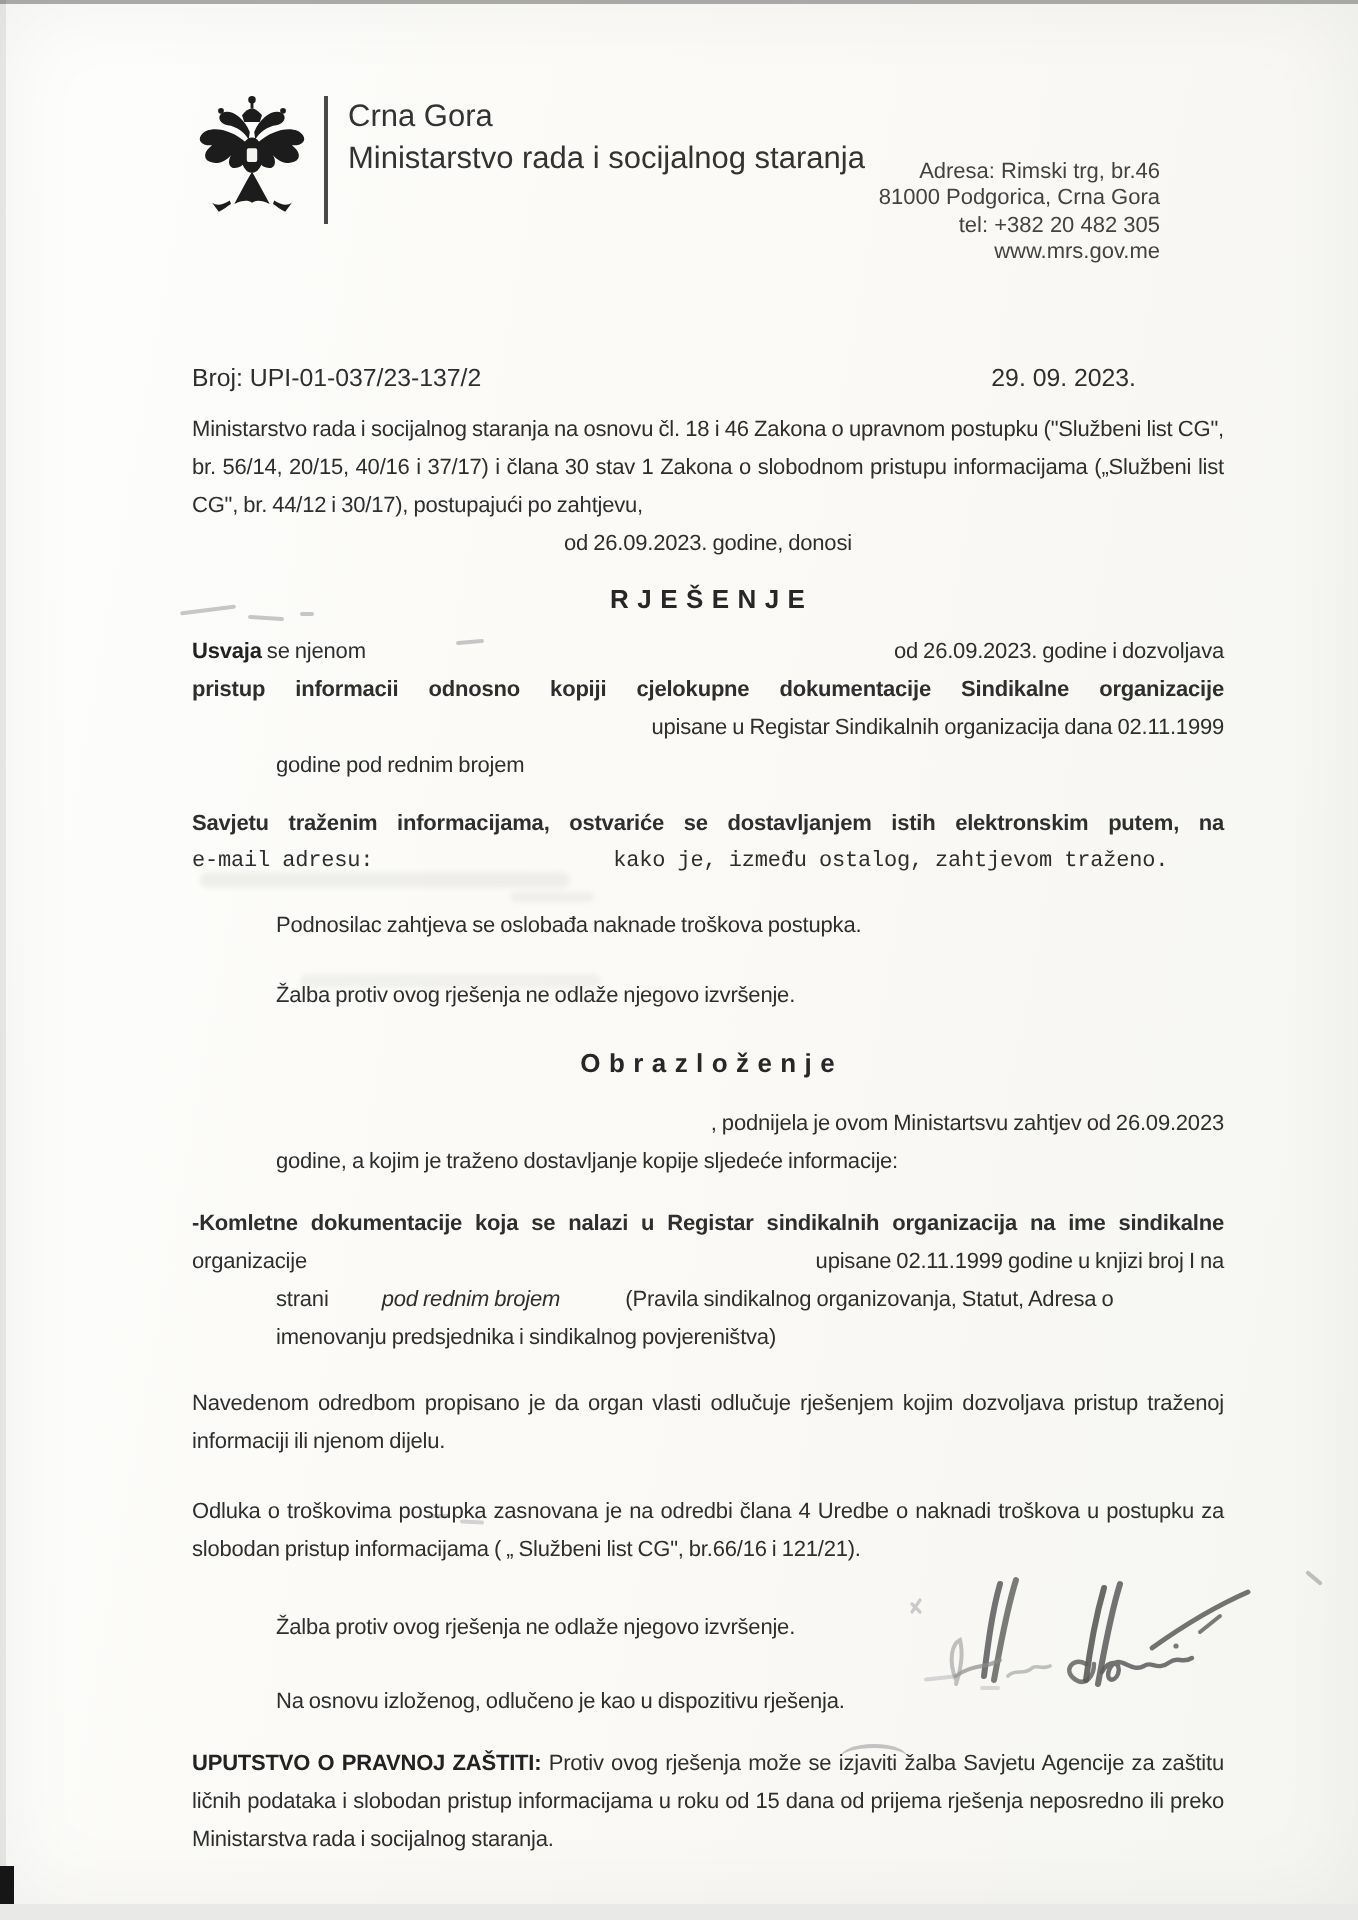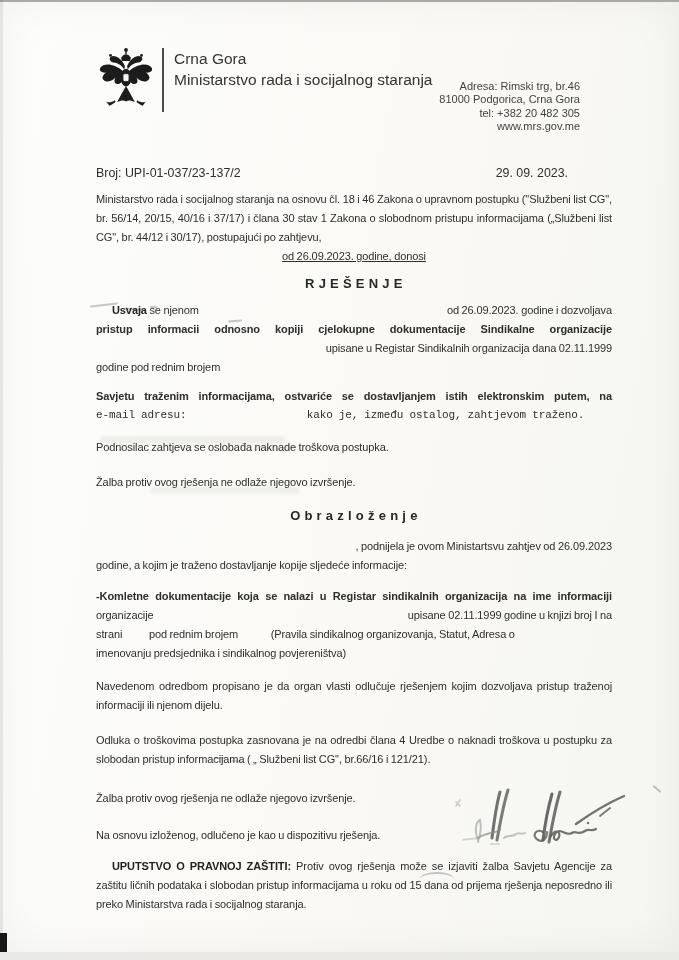--- a/index.html
+++ b/index.html
@@ -13,27 +13,27 @@
   .lh .emblem{width:56px;height:72px;flex:0 0 auto;margin-left:2px;}
   .lh .vline{width:2px;height:64px;background:#4a4a4a;margin:2px 10px 0 8px;}
   .lh .titles{font-size:15.5px;line-height:21px;color:#333;padding-top:2px;}
   .addr{position:absolute;right:99px;top:80px;text-align:right;font-size:11px;
         line-height:13.4px;color:#424242;}
   
   .p{font-size:11px;line-height:19px;letter-spacing:-0.1px;word-spacing:-0.4px;
      text-align:justify;}
   .single{text-align:justify;text-align-last:justify;font-weight:bold;}
   .flexline{display:flex;justify-content:space-between;}
-  .center{text-align:center;text-align-last:center;text-decoration:underline;}
+  .center{text-align:center;text-align-last:center;}
   .right{text-align:right;text-align-last:right;}
-  .left{text-align:right;text-align-last:left;}
+  .left{text-align:right;text-align-last:left;margin-left:42px;}
   .h{font-weight:bold;text-align-last:center;font-size:13px;
      letter-spacing:.5px;color:#272727;}
-  b{color:#222;margin-left:16px;}
-  .metaRow{display:flex;justify-content:space-between;margin-top:48px;font-size:12.4px;}
+  b{color:#222;}
+  .metaRow{display:flex;justify-content:space-between;margin-top:64px;font-size:12.4px;}
   .metaRow .date{margin-right:44px;}.mt8{margin-top:8px}.mt10{margin-top:10px}.mt12{margin-top:12px}
   .mt13{margin-top:13px}.mt14{margin-top:14px}.mt16{margin-top:16px}.mt18{margin-top:18px}
   .mt20{margin-top:20px}
   .gapspacer{display:inline-block;}
   .handsig{position:absolute;left:448px;top:786px;width:200px;height:66px;}
   
   .art{position:absolute;pointer-events:none;}
   .topline{left:0;top:0;width:100%;height:2px;background:#8f8f8f;opacity:.75;}
   .leftedge{left:0;top:0;width:3px;height:100%;background:rgba(0,0,0,0.07);}
   .notch{left:0;top:933px;width:7px;height:27px;background:#161616;}
@@ -118,28 +118,28 @@
     </div>
 
     <div class="p left mt13">Podnosilac zahtjeva se oslobađa naknade troškova postupka.</div>
     <div class="p left mt16">Žalba protiv ovog rješenja ne odlaže njegovo izvršenje.</div>
 
     <div class="p h mt14">O b r a z l o ž e n j e</div>
 
     <div class="p right mt12">, podnijela je ovom Ministartsvu zahtjev od 26.09.2023</div>
     <div class="p left">godine, a kojim je traženo dostavljanje kopije sljedeće informacije:</div>
 
-    <div class="p single mt12">-Komletne dokumentacije koja se nalazi u Registar sindikalnih organizacija na ime informaciji</div>
+    <div class="p single mt12">-Komletne dokumentacije koja se nalazi u Registar sindikalnih organizacija na ime sindikalne</div>
     <div class="p flexline">
       <span>organizacije</span>
       <span>upisane 02.11.1999 godine u knjizi broj I na</span>
     </div>
     <div class="p left">
       <span>strani</span>
-      <span style="margin-left:24px;">pod rednim brojem</span>
+      <span style="margin-left:24px;font-style:italic;">pod rednim brojem</span>
       <span style="margin-left:30px;">(Pravila sindikalnog organizovanja, Statut, Adresa o</span>
     </div>
     <div class="p left">imenovanju predsjednika i sindikalnog povjereništva)</div>
 
     <div class="p mt14">Navedenom odredbom propisano je da organ vlasti odlučuje rješenjem kojim dozvoljava pristup traženoj informaciji ili njenom dijelu.</div>
     <div class="p mt16">Odluka o troškovima postupka zasnovana je na odredbi člana 4 Uredbe o naknadi troškova u postupku za slobodan pristup informacijama ( „ Službeni list CG", br.66/16 i 121/21).</div>
     <div class="p left mt20">Žalba protiv ovog rješenja ne odlaže njegovo izvršenje.</div>
     <div class="p left mt18">Na osnovu izloženog, odlučeno je kao u dispozitivu rješenja.</div>
 
     <div class="p mt12">

